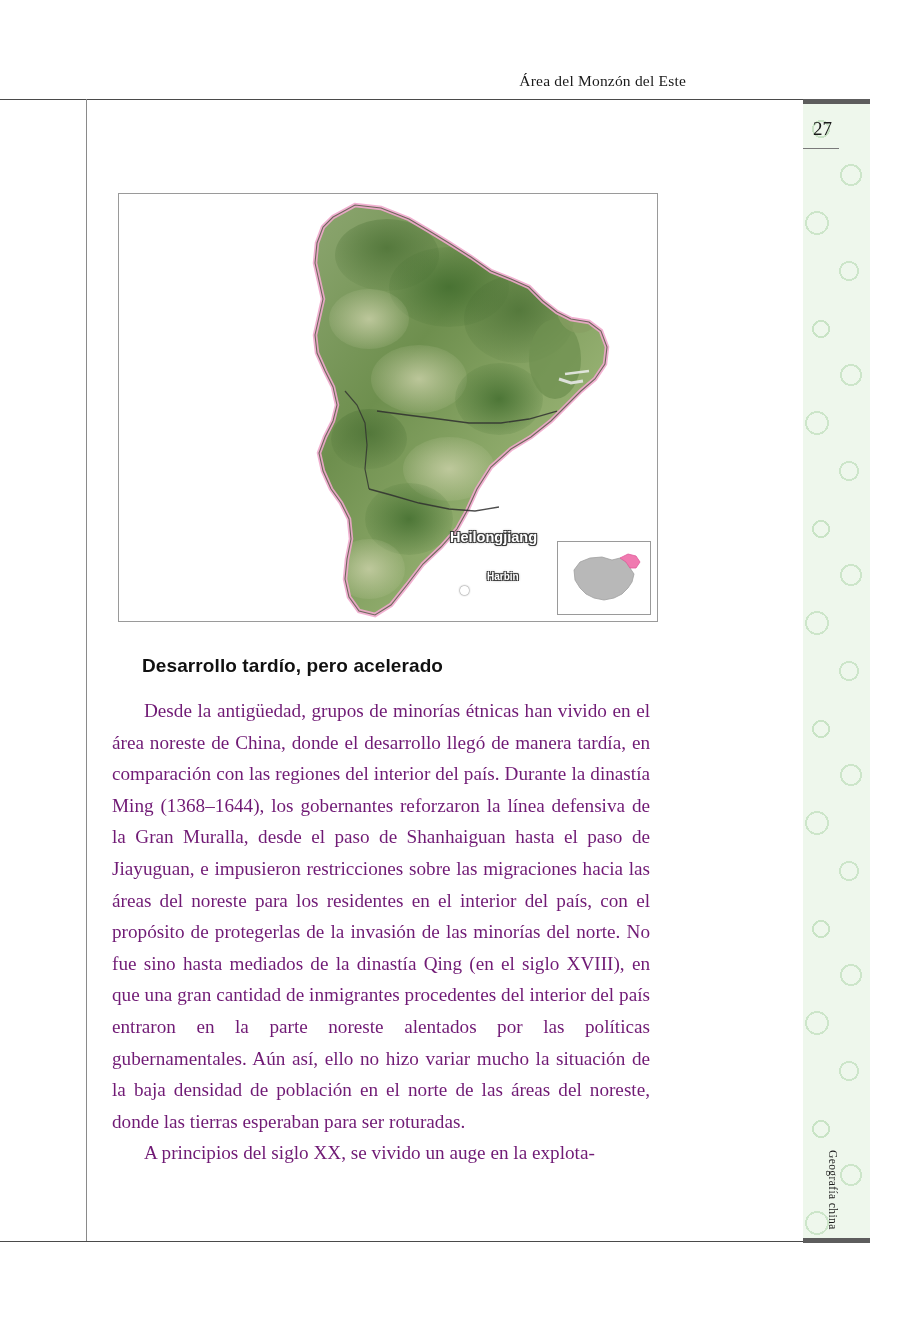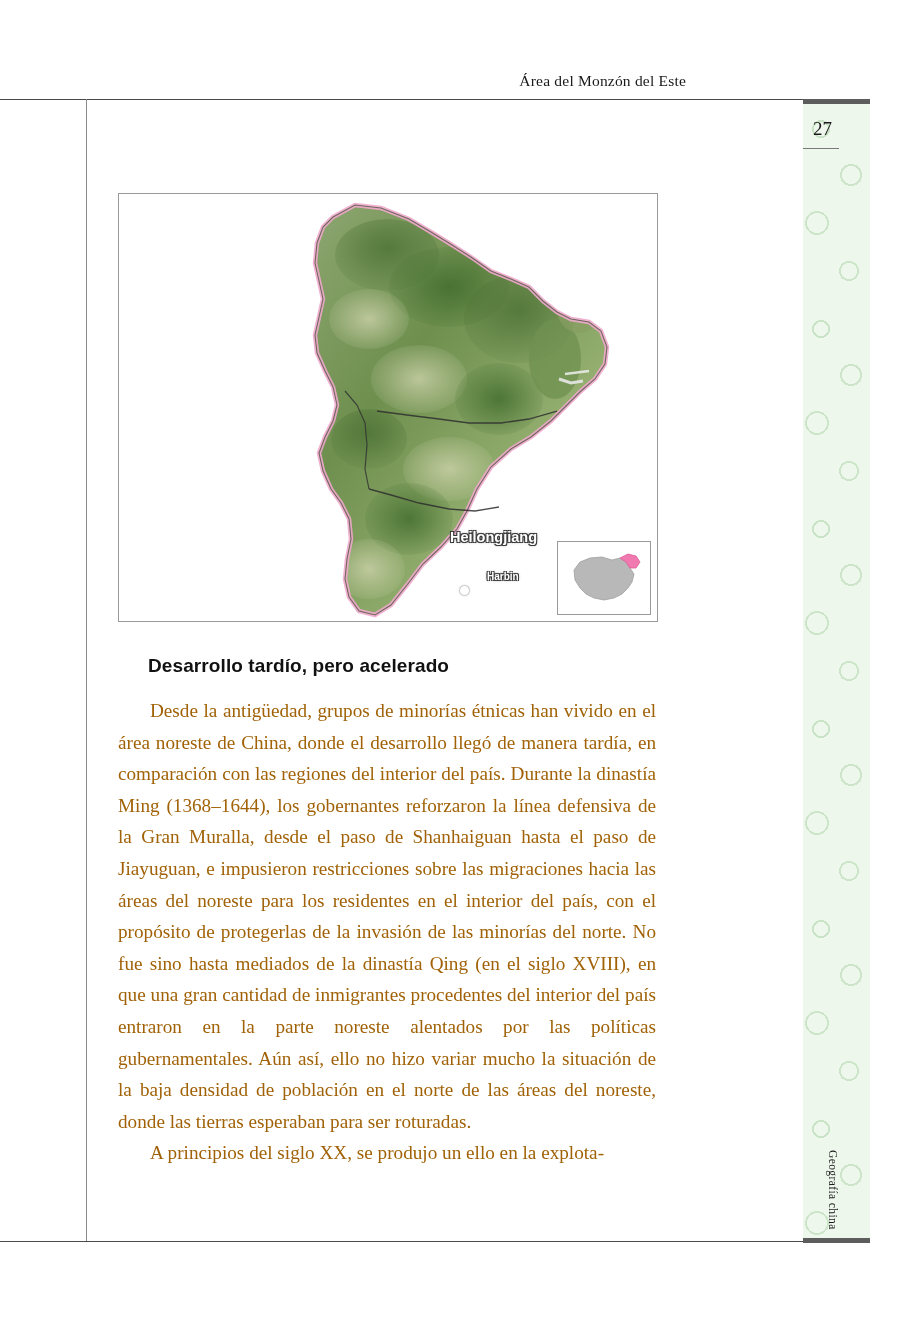--- a/index.html
+++ b/index.html
@@ -181,39 +181,39 @@
     bottom: 6px;
     width: 92px;
     height: 72px;
     border: 1px solid #9a9a9a;
     background: #ffffff;
   }
 
   
   .col {
     position: absolute;
-    left: 118px;
+    left: 112px;
     top: 655px;
     width: 538px;
   }
   .subhead {
     font-family: "Liberation Sans", sans-serif;
     font-size: 19px;
     color: #111111;
     margin: 0 0 18px 30px;
     letter-spacing: 0.1px;
   }
   p.body {
     margin: 0;
     font-family: "Liberation Serif", serif;
     font-size: 19.2px;
     line-height: 31.6px;
     text-align: justify;
     text-justify: inter-word;
-    color: #a16207;
+    color: #701a75;
     hyphens: manual;
   }
   p.body.indent { text-indent: 32px; }
 </style>
 </head>
 <body>
 
 <div class="page">
 
   <div class="running-head">Área del Monzón del Este</div>
@@ -328,16 +328,16 @@
                  L76,32 L74,40 L70,46 L64,52 L56,56 L46,58 L36,56 L28,52
                  L22,46 L17,38 Z" fill="#b8b8b8" stroke="#a0a0a0" stroke-width="0.8"></path>
         <path d="M62,16 L70,12 L78,14 L82,20 L78,26 L72,26 L68,20 Z" fill="#f07ab0" stroke="#e05a9a" stroke-width="0.8"></path>
       </svg>
     </div>
   </div>
 
   <div class="col">
     <h2 class="subhead">Desarrollo tardío, pero acelerado</h2>
     <p class="body indent">Desde la antigüedad, grupos de minorías étnicas han vivido en el área noreste de China, donde el desarrollo llegó de manera tardía, en comparación con las regiones del interior del país. Durante la dinastía Ming (1368–1644), los gobernantes reforzaron la línea defensiva de la Gran Muralla, desde el paso de Shanhaiguan hasta el paso de Jiayuguan, e impusieron restricciones sobre las migraciones hacia las áreas del noreste para los residentes en el interior del país, con el propósito de  protegerlas de la invasión de las minorías del norte. No fue sino hasta mediados de la dinastía Qing (en el siglo XVIII), en que una gran cantidad de inmigrantes procedentes del interior del país entraron en la parte noreste alentados por las políticas gubernamentales. Aún así, ello no hizo variar mucho la situación de la baja densidad de población en el norte de las áreas del noreste, donde las tierras esperaban para ser roturadas.</p>
-    <p class="body indent">A principios del siglo XX, se produjo un ello en la explota-</p>
+    <p class="body indent">A principios del siglo XX, se vivido un auge en la explota-</p>
   </div>
 
 </div>
 
 </body></html>

